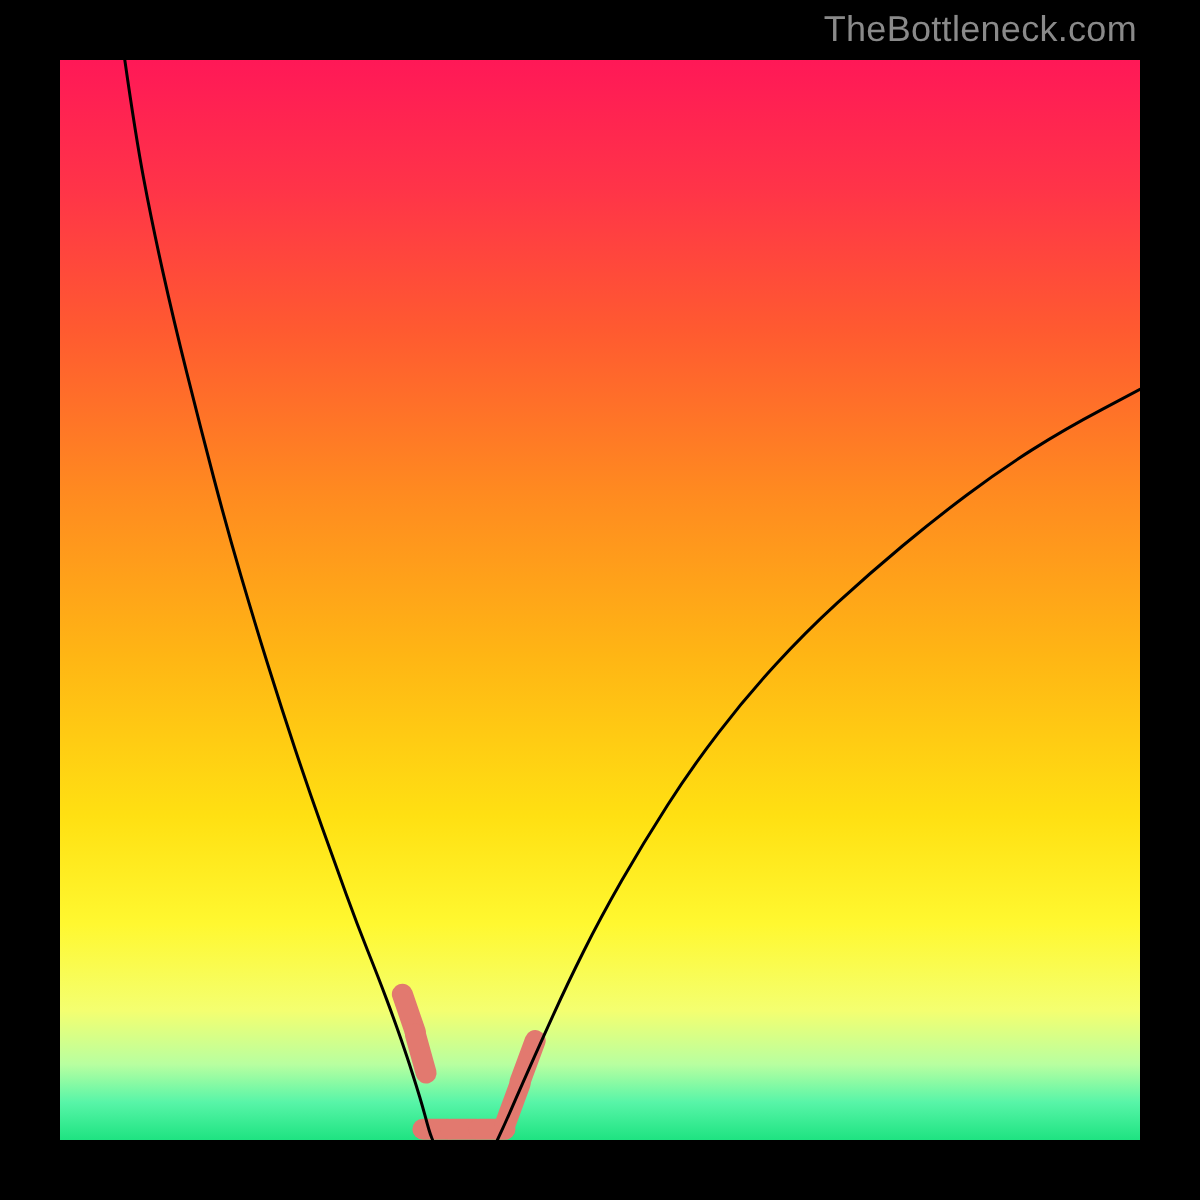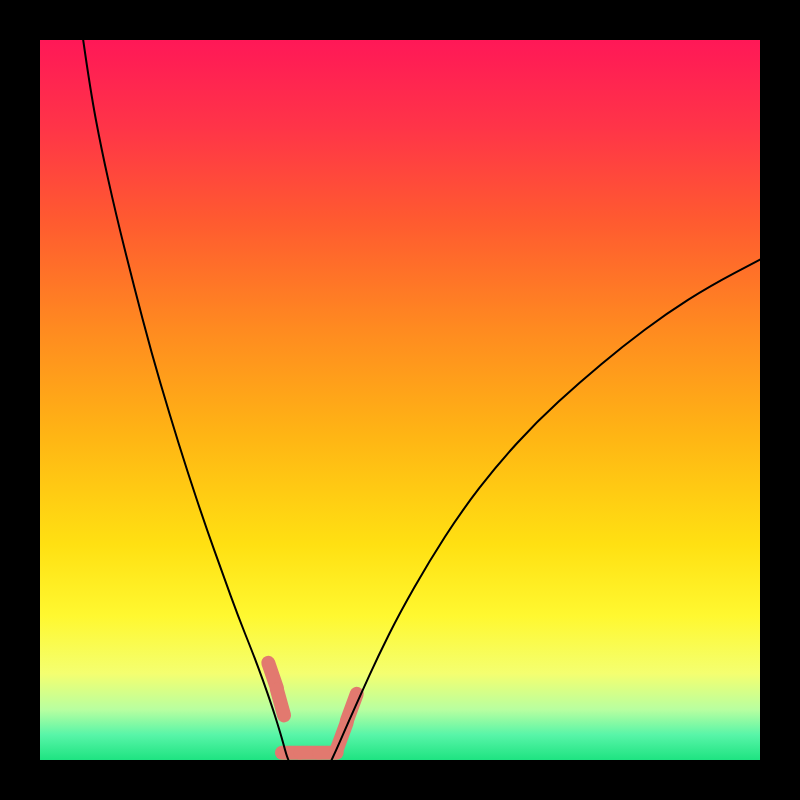--- a/index.html
+++ b/index.html
@@ -46,20 +46,21 @@
   svg.curves {
     position: absolute;
     left: 0;
     top: 0;
   }
 </style>
 </head>
 <body>
 
 <div class="frame">
+  <div class="watermark">TheBottleneck.com</div>
   <div class="plot-area">
     <svg class="gradient" width="720" height="720" viewBox="0 0 720 720" preserveAspectRatio="none">
       <defs>
         <linearGradient id="bg-grad" x1="0" y1="0" x2="0" y2="1">
             <stop offset="0%" stop-color="#ff1857"></stop>
             <stop offset="12%" stop-color="#ff3448"></stop>
             <stop offset="25%" stop-color="#ff5a30"></stop>
             <stop offset="40%" stop-color="#ff8a20"></stop>
             <stop offset="55.00000000000001%" stop-color="#ffb514"></stop>
             <stop offset="70%" stop-color="#ffe012"></stop>

